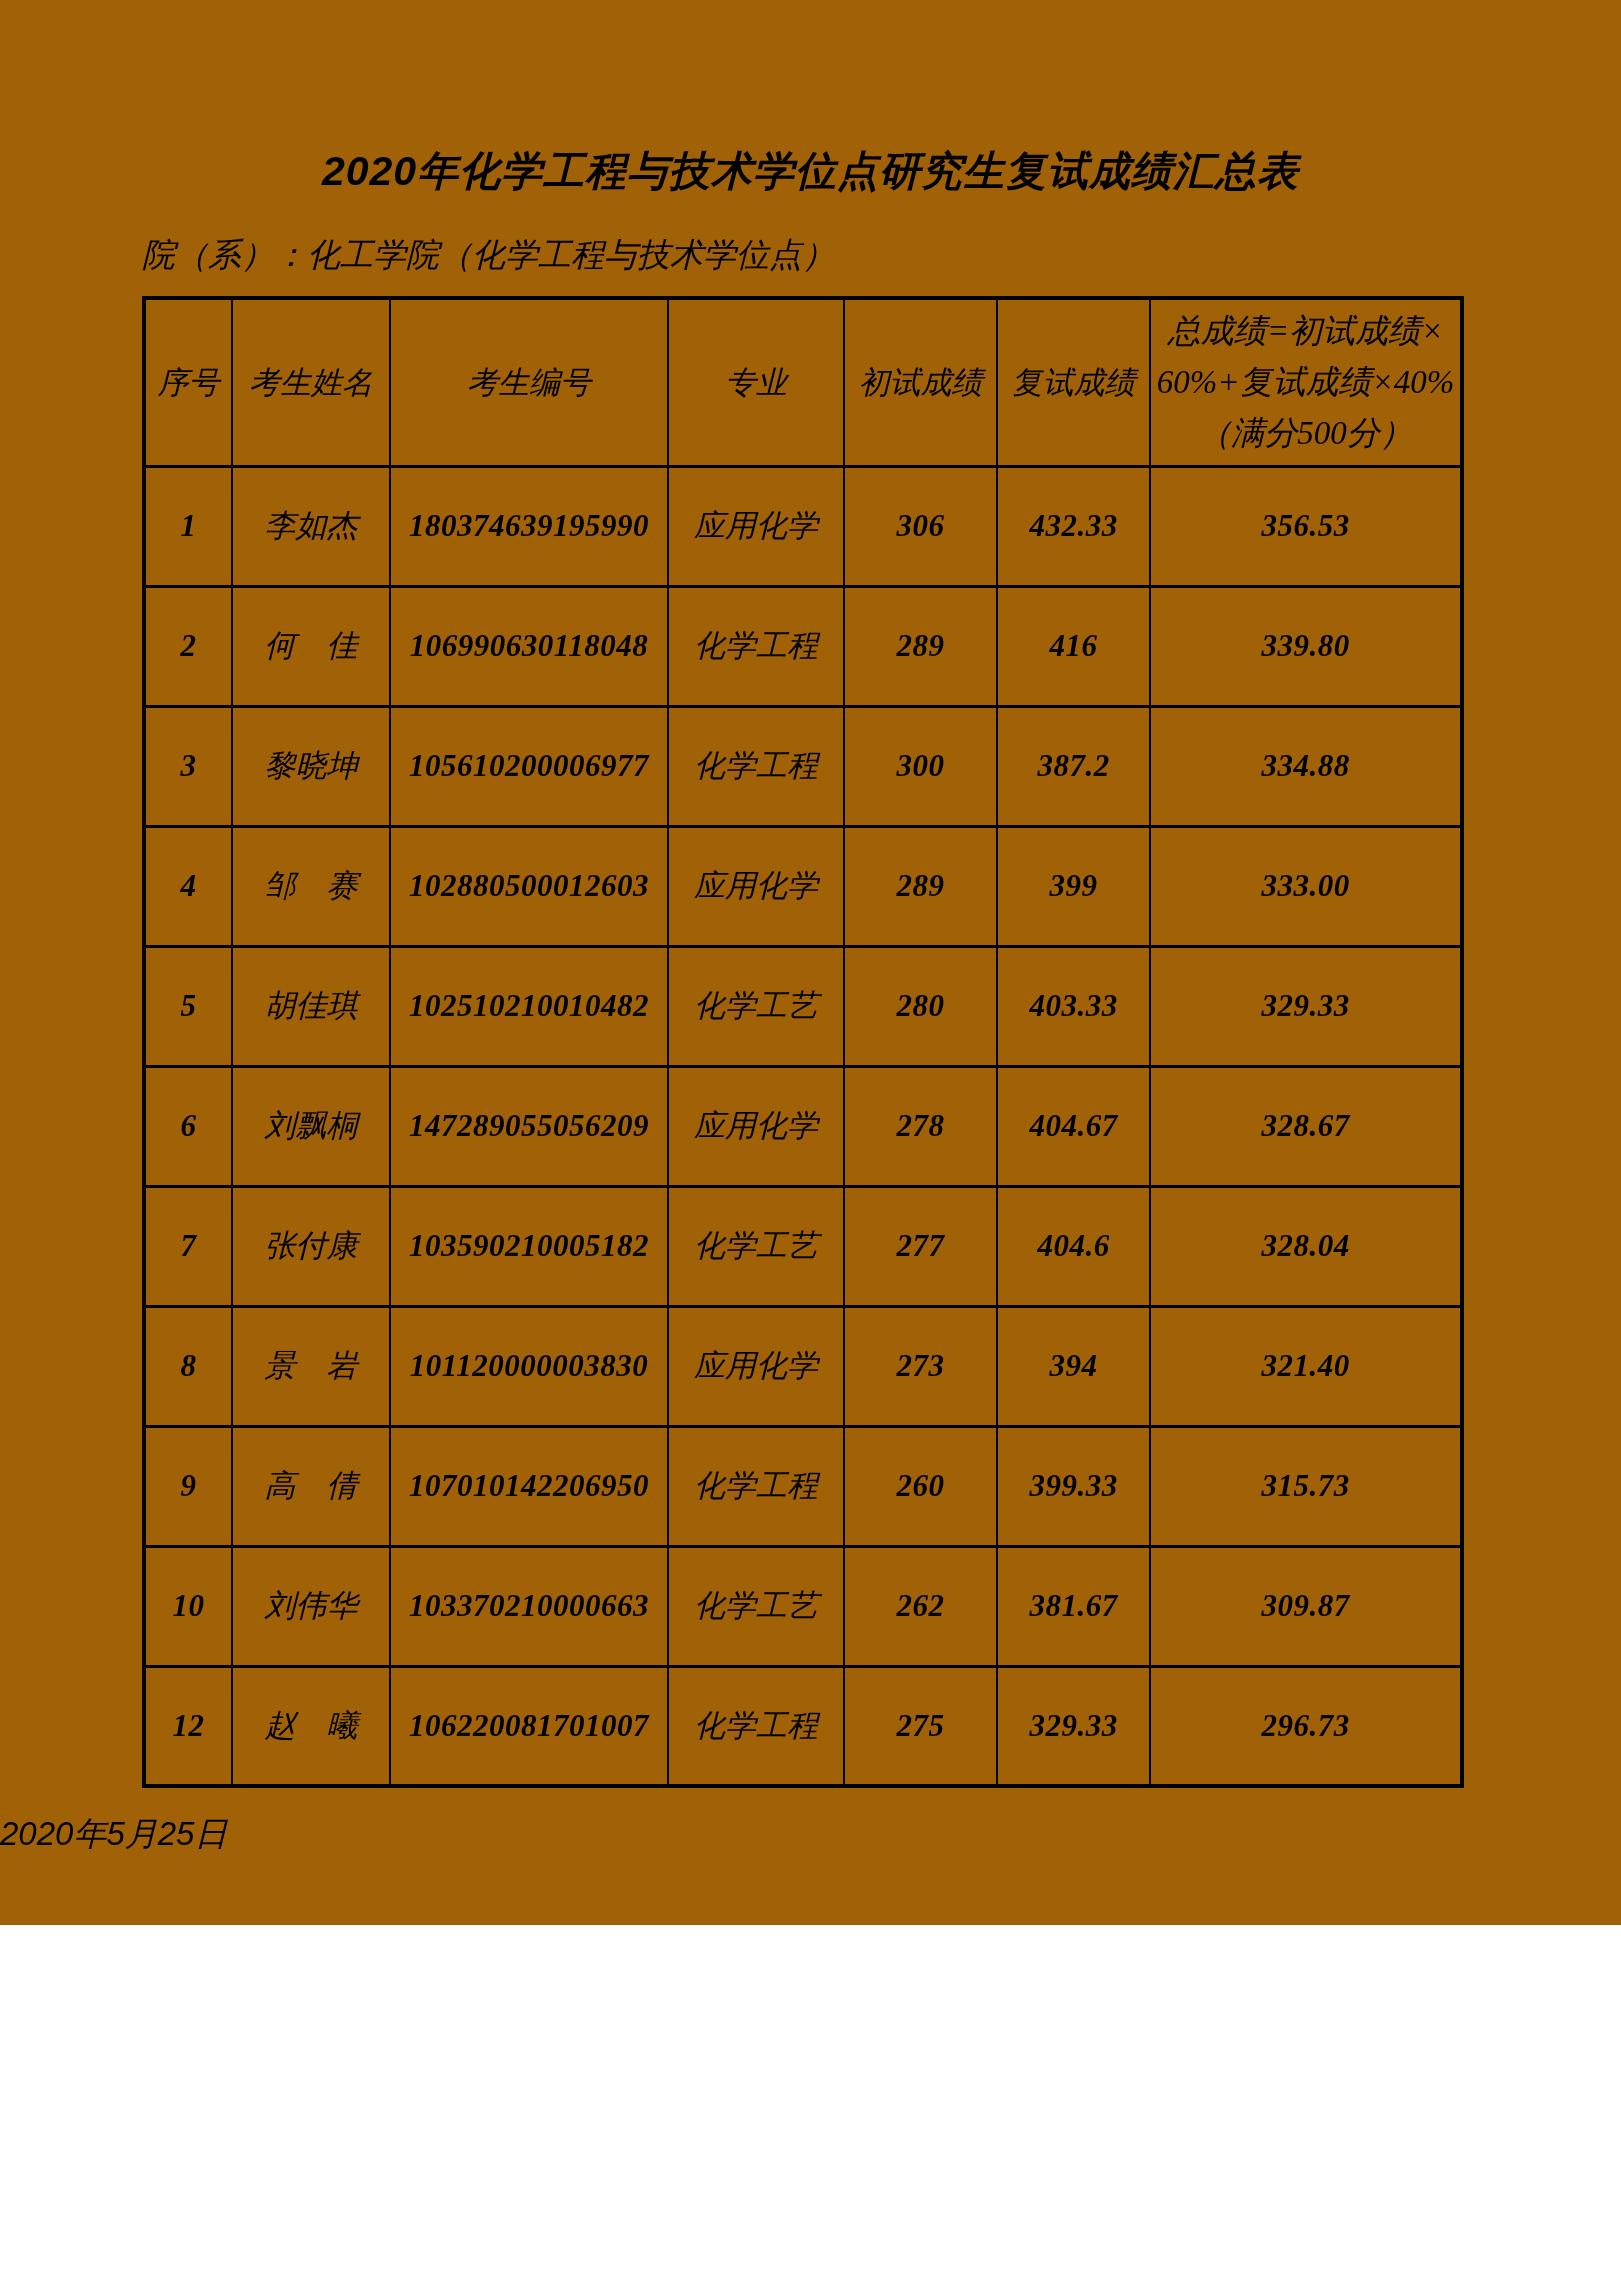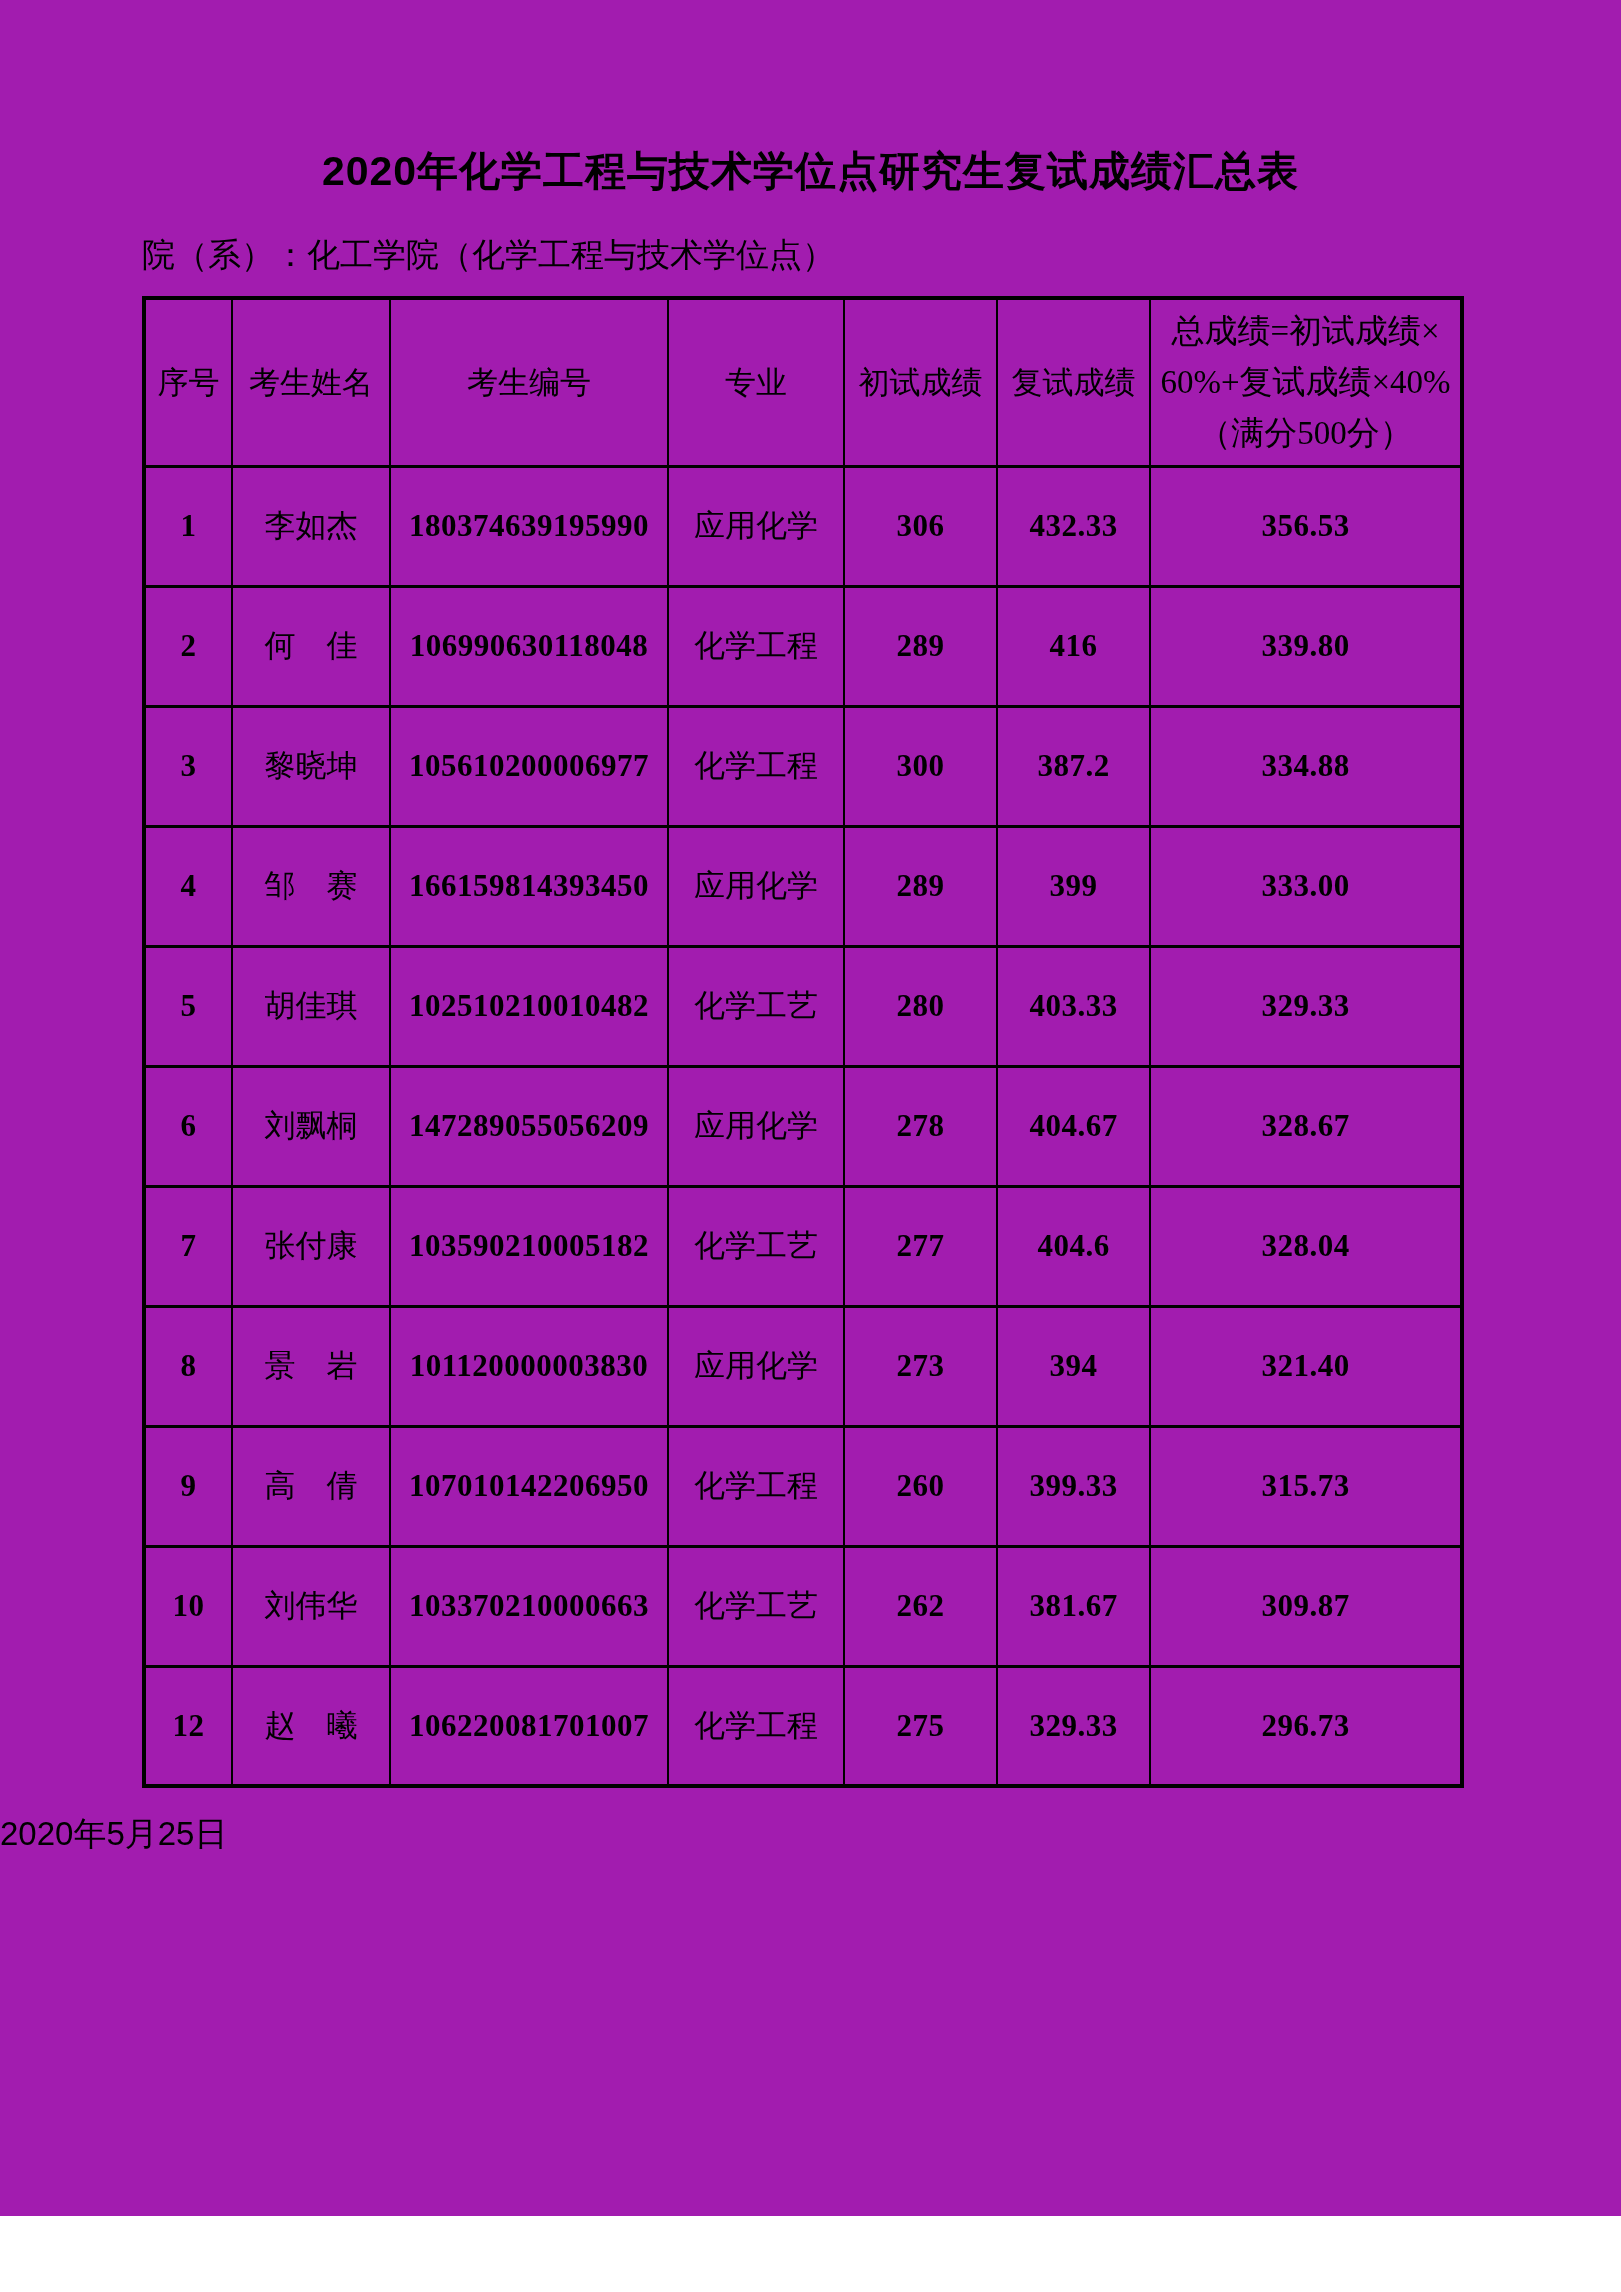--- a/index.html
+++ b/index.html
@@ -3,26 +3,27 @@
 <meta charset="utf-8">
 <style>
   html, body {
     margin: 0;
     padding: 0;
     background: #ffffff;
   }
   .page {
     position: relative;
     width: 1621px;
-    height: 2216px;
-    background: #a21caf;
+    height: 1925px;
+    background: #a16207;
     color: #000000;
     font-family: "Liberation Serif", serif;
     box-sizing: border-box;
     overflow: hidden;
+    font-style: italic;
   }
   .title {
     margin: 0;
     padding-top: 147px;
     text-align: center;
     font-size: 41px;
     line-height: 1.2;
     font-weight: bold;
     letter-spacing: 1px;
     font-family: "Liberation Sans", sans-serif;
@@ -138,21 +139,21 @@
           <td class="cjk">黎晓坤</td>
           <td class="num">105610200006977</td>
           <td class="cjk">化学工程</td>
           <td class="num">300</td>
           <td class="num">387.2</td>
           <td class="num">334.88</td>
         </tr>
         <tr>
           <td class="num">4</td>
           <td class="cjk">邹　赛</td>
-          <td class="num">166159814393450</td>
+          <td class="num">102880500012603</td>
           <td class="cjk">应用化学</td>
           <td class="num">289</td>
           <td class="num">399</td>
           <td class="num">333.00</td>
         </tr>
         <tr>
           <td class="num">5</td>
           <td class="cjk">胡佳琪</td>
           <td class="num">102510210010482</td>
           <td class="cjk">化学工艺</td>

